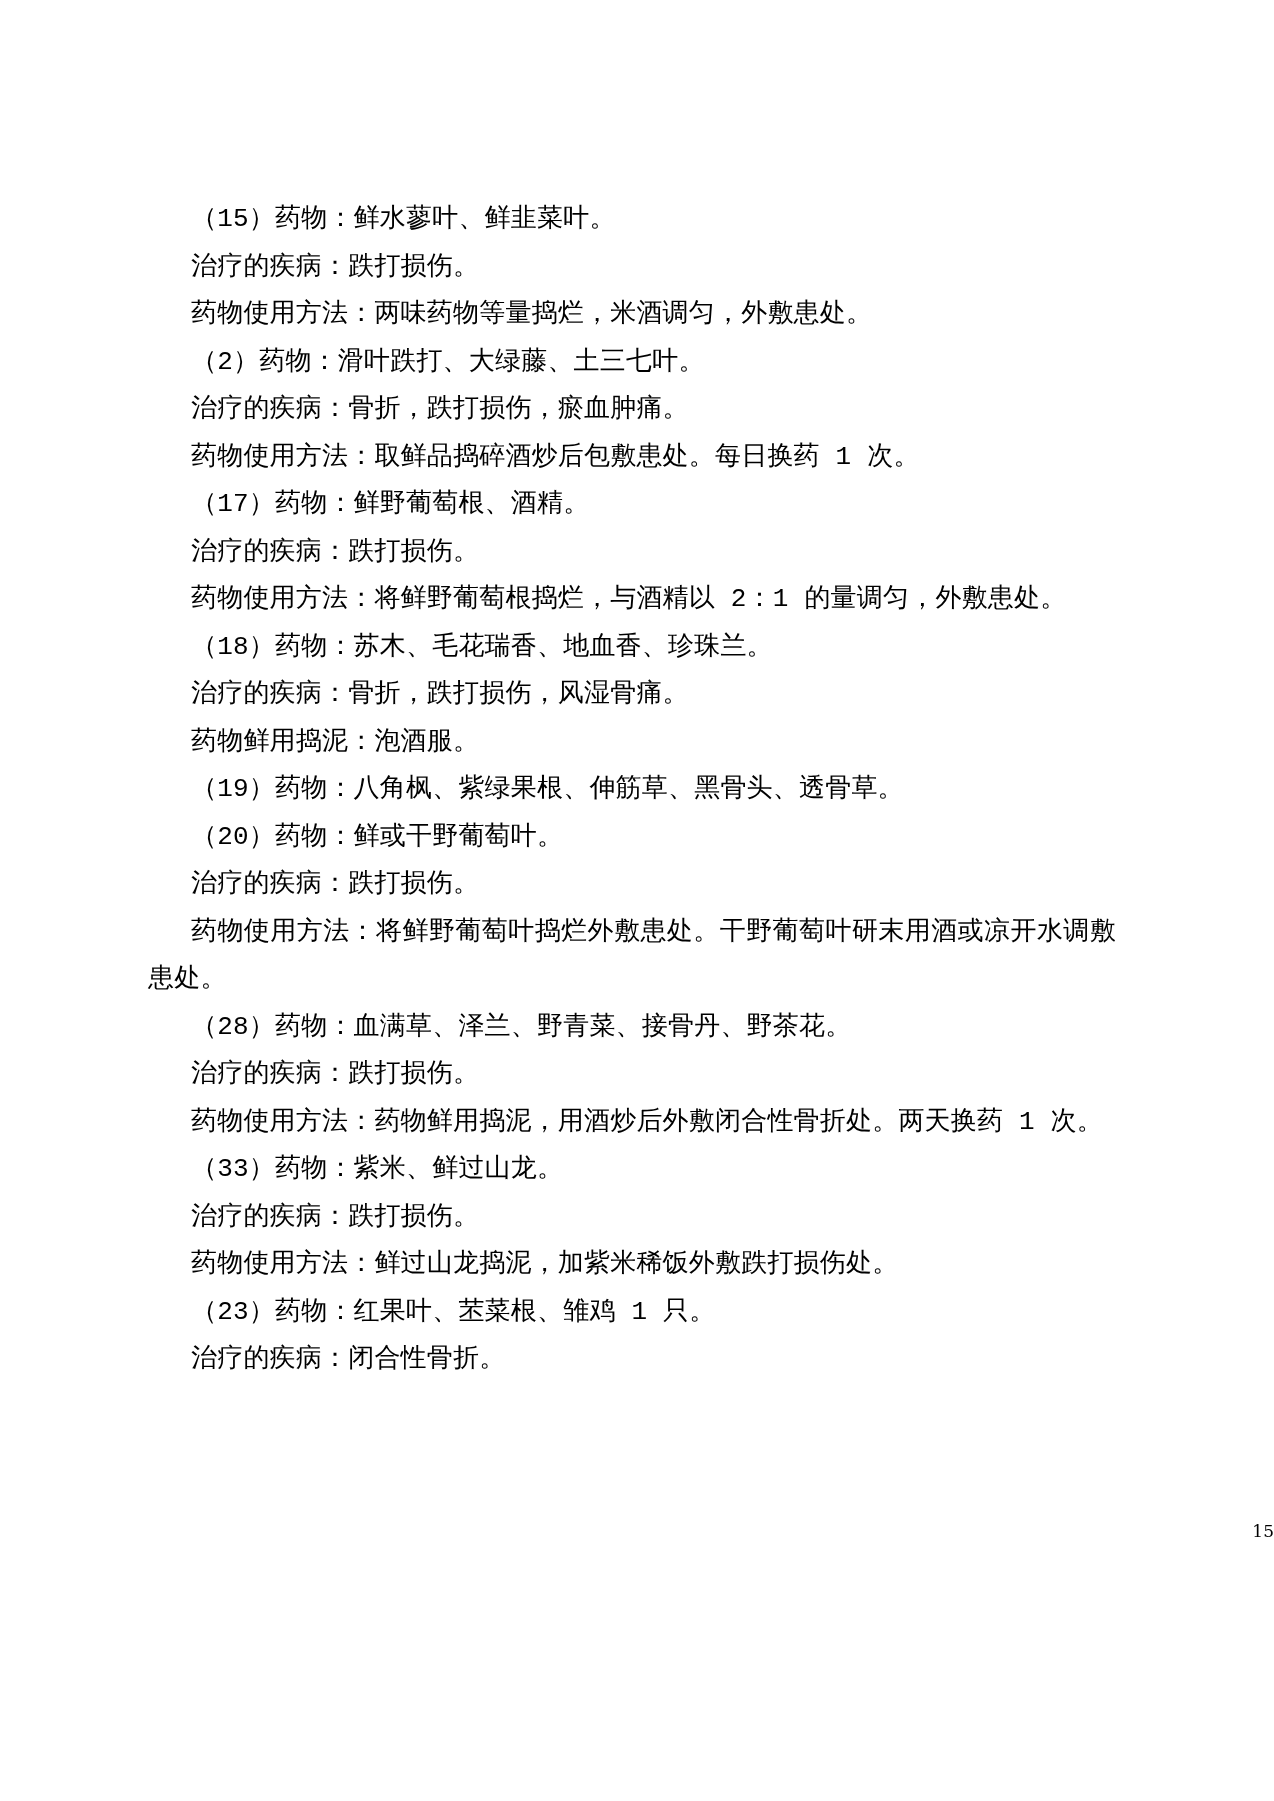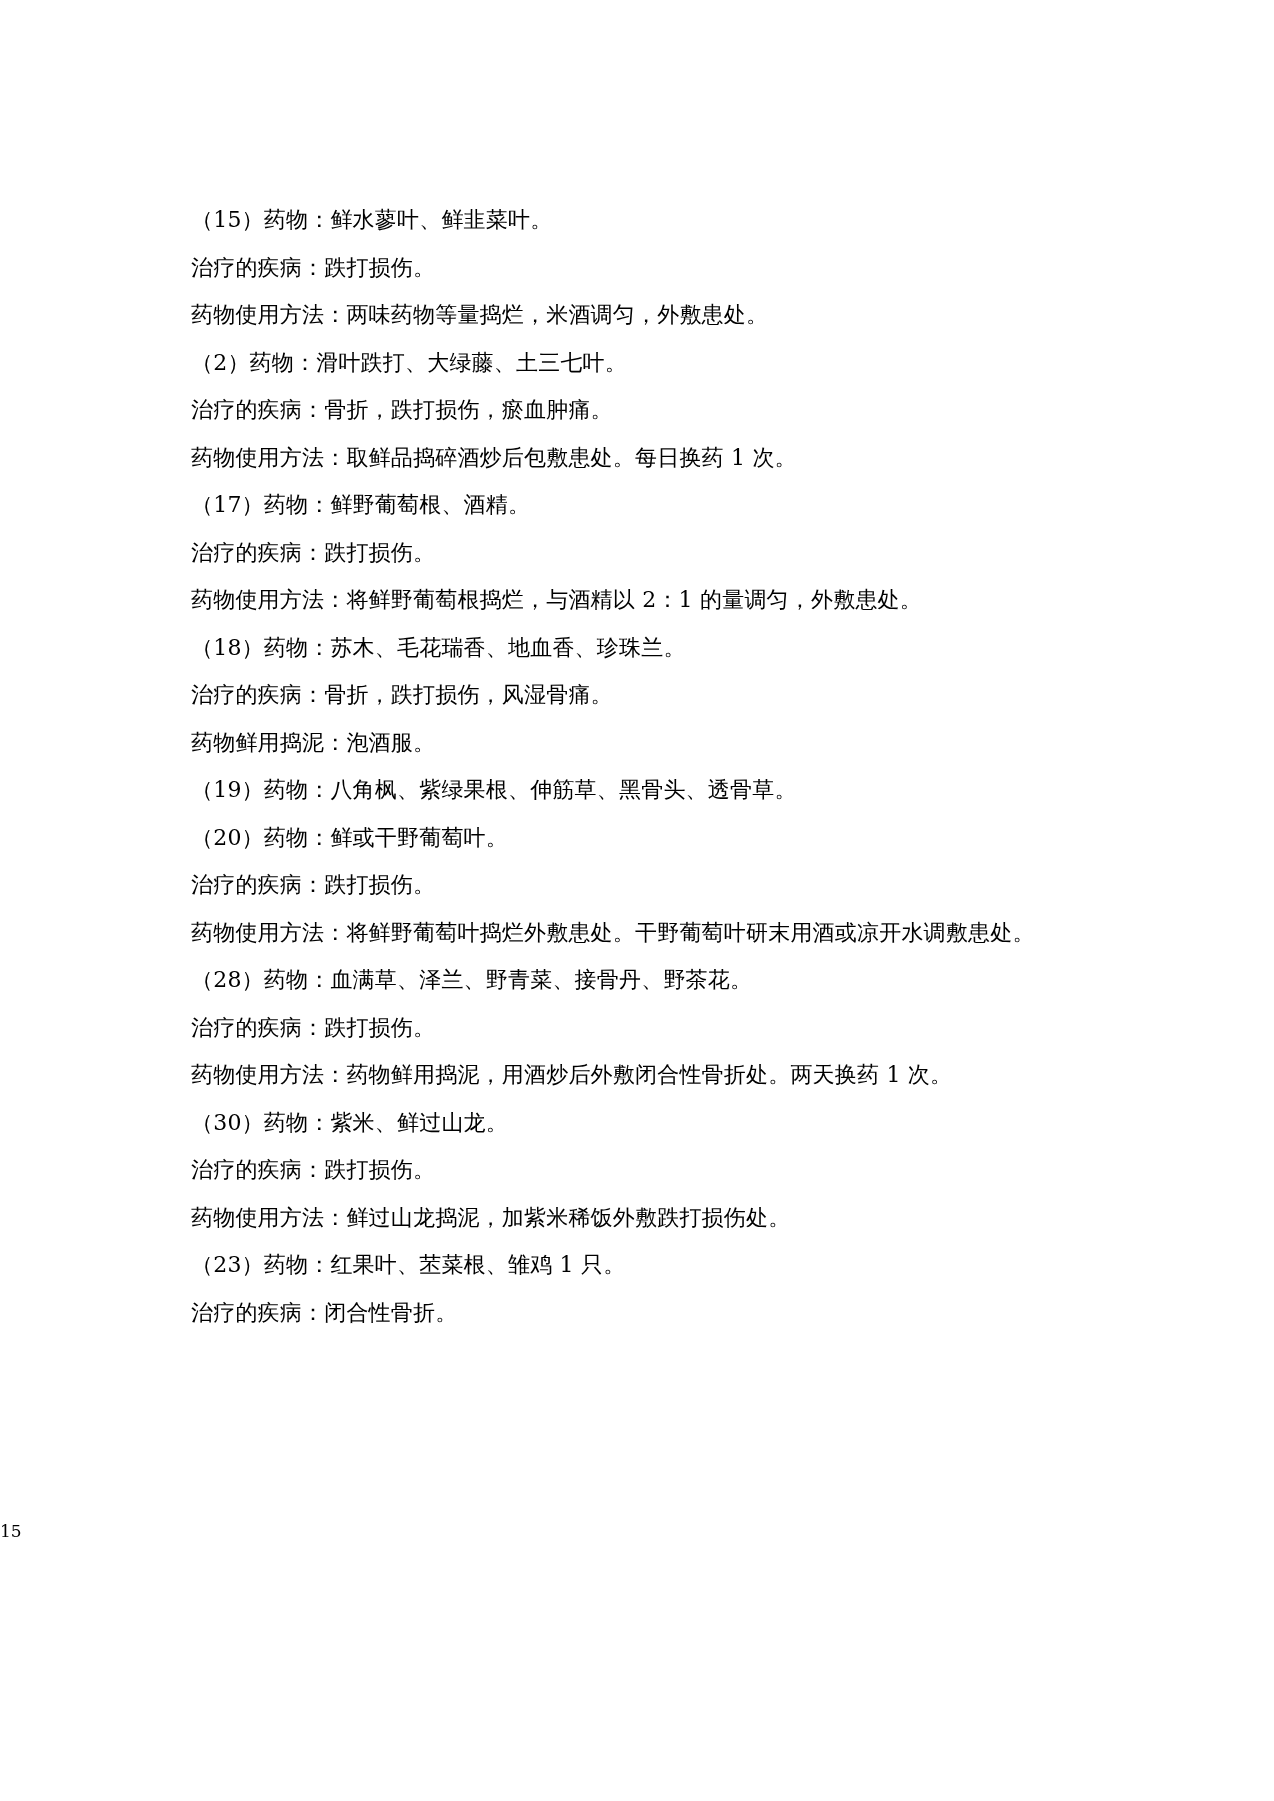--- a/index.html
+++ b/index.html
@@ -19,36 +19,37 @@
   }
   .content {
     position: absolute;
     left: 148px;
     top: 196px;
     width: 968px;
   }
   p.para {
     margin: 0 0 0 0;
     padding: 0;
-    font-size: 22px;
+    font-size: 26px;
     line-height: 47.5px;
     text-align: justify;
     text-justify: inter-ideograph;
     letter-spacing: 0.2px;
     white-space: normal;
+    font-family: Liberation Mono, monospace;
   }
   p.indent {
     text-indent: 43px;
   }
   .pagenum {
     position: absolute;
     left: 0;
     right: 0;
     top: 1521px;
-    text-align: left;
+    text-align: right;
     font-size: 17px;
     font-family: "DejaVu Serif", "Liberation Serif", serif;
     color: #000000;
   }
 </style>
 </head>
 <body>
 
 <div class="page">
   <div class="content">
@@ -65,21 +66,21 @@
     <p class="para indent">（18）药物：苏木、毛花瑞香、地血香、珍珠兰。</p>
     <p class="para indent">治疗的疾病：骨折，跌打损伤，风湿骨痛。</p>
     <p class="para indent">药物鲜用捣泥：泡酒服。</p>
     <p class="para indent">（19）药物：八角枫、紫绿果根、伸筋草、黑骨头、透骨草。</p>
     <p class="para indent">（20）药物：鲜或干野葡萄叶。</p>
     <p class="para indent">治疗的疾病：跌打损伤。</p>
     <p class="para indent">药物使用方法：将鲜野葡萄叶捣烂外敷患处。干野葡萄叶研末用酒或凉开水调敷患处。</p>
     <p class="para indent">（28）药物：血满草、泽兰、野青菜、接骨丹、野茶花。</p>
     <p class="para indent">治疗的疾病：跌打损伤。</p>
     <p class="para indent">药物使用方法：药物鲜用捣泥，用酒炒后外敷闭合性骨折处。两天换药 1 次。</p>
-    <p class="para indent">（30）药物：紫米、鲜过山龙。</p>
+    <p class="para indent">（33）药物：紫米、鲜过山龙。</p>
     <p class="para indent">治疗的疾病：跌打损伤。</p>
     <p class="para indent">药物使用方法：鲜过山龙捣泥，加紫米稀饭外敷跌打损伤处。</p>
     <p class="para indent">（23）药物：红果叶、苤菜根、雏鸡 1 只。</p>
     <p class="para indent">治疗的疾病：闭合性骨折。</p>
 
   </div>
 
   <div class="pagenum">15</div>
 </div>
 

